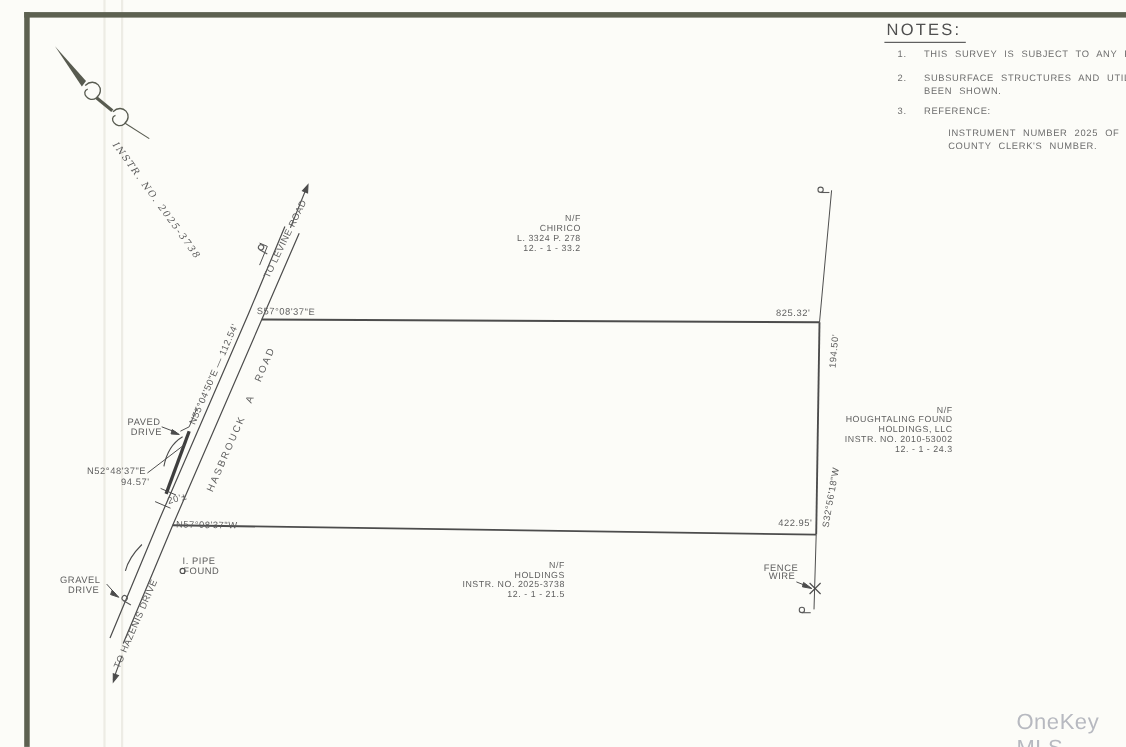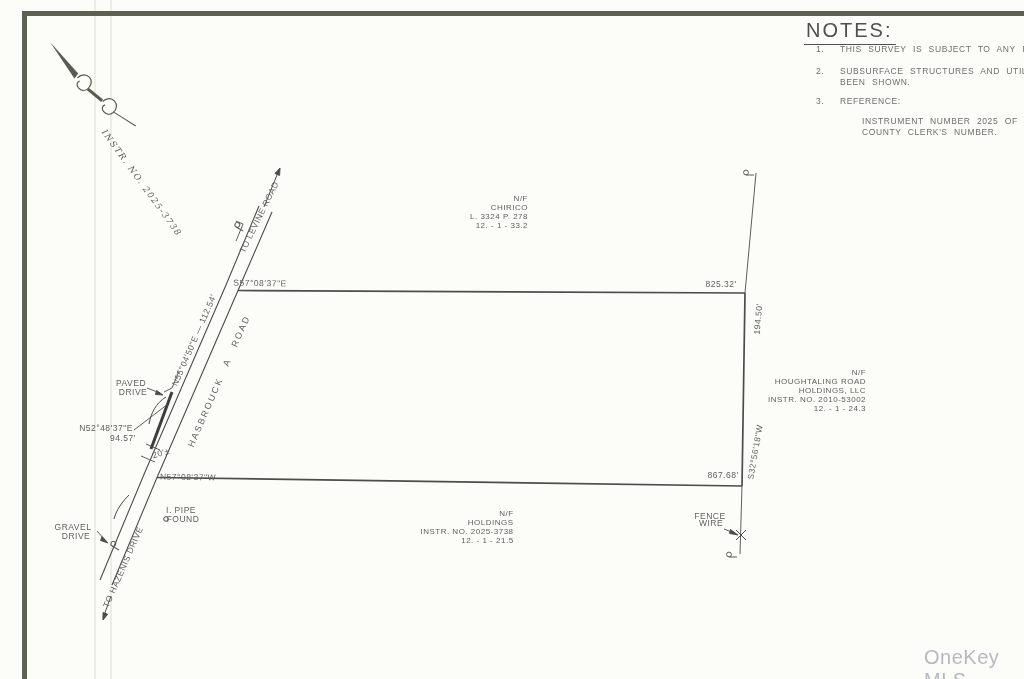--- a/index.html
+++ b/index.html
@@ -17,21 +17,21 @@
     position:absolute;z-index:2;text-align:right;white-space:nowrap;
     color:#5e5e5e;font-size:8px;letter-spacing:.5px;line-height:9px;
     transform:translate(-50%,0);
   }
   .note-line{
     position:absolute;z-index:2;white-space:nowrap;
     color:#6e6e6e;font-size:8.5px;letter-spacing:.6px;word-spacing:3.5px;
   }
   .notes-title{
     position:absolute;z-index:2;left:804px;top:19px;
-    color:#4f4f4f;font-size:20px;letter-spacing:2px;
+    color:#4f4f4f;font-size:15px;letter-spacing:2px;
     border-bottom:1.6px solid #4f4f4f;padding:0 4px 2px 2px;
   }
   .serif-it{
     font-family:"DejaVu Serif","Liberation Serif",serif;
     font-style:italic;font-size:8.5px;letter-spacing:1.5px;color:#5a5a5a;
   }
   .watermark{
     position:absolute;z-index:3;left:924px;top:646px;
     color:#b7b9c0;font-size:20px;letter-spacing:.5px;
   }
@@ -171,35 +171,35 @@
   <span class="lbl" style="left:73px;top:527px">GRAVEL</span>
   <span class="lbl" style="left:76px;top:536px">DRIVE</span>
 
   <span class="lbl" style="left:260px;top:283px;transform:translate(-50%,-50%) rotate(1deg)">S57°08'37"E</span>
   <span class="lbl" style="left:721px;top:284px">825.32'</span>
 
   <span class="lbl" style="left:758px;top:319px;transform:translate(-50%,-50%) rotate(-85deg)">194.50'</span>
   <span class="lbl" style="left:755px;top:452px;transform:translate(-50%,-50%) rotate(-80deg)">S32°56'18"W</span>
 
   <span class="lbl" style="left:188px;top:477px;transform:translate(-50%,-50%) rotate(1deg)">N57°08'37"W</span>
-  <span class="lbl" style="left:723px;top:475px">867.68'</span>
+  <span class="lbl" style="left:723px;top:475px">422.95'</span>
 
   <span class="lbl" style="left:106px;top:428px">N52°48'37"E</span>
   <span class="lbl" style="left:123px;top:438px">94.57'</span>
 
   <div class="blk" style="left:499px;top:194px">
     <div>N/F</div>
     <div>CHIRICO</div>
     <div>L. 3324 P. 278</div>
     <div>12. - 1 - 33.2</div>
   </div>
 
   <div class="blk" style="left:817px;top:368px">
     <div>N/F</div>
-    <div>HOUGHTALING ROAD</div>
+    <div>HOUGHTALING FOUND</div>
     <div>HOLDINGS, LLC</div>
     <div>INSTR. NO. 2010-53002</div>
     <div>12. - 1 - 24.3</div>
   </div>
 
   <div class="blk" style="left:467px;top:509px">
     <div>N/F</div>
     <div>HOLDINGS</div>
     <div>INSTR. NO. 2025-3738</div>
     <div>12. - 1 - 21.5</div>

